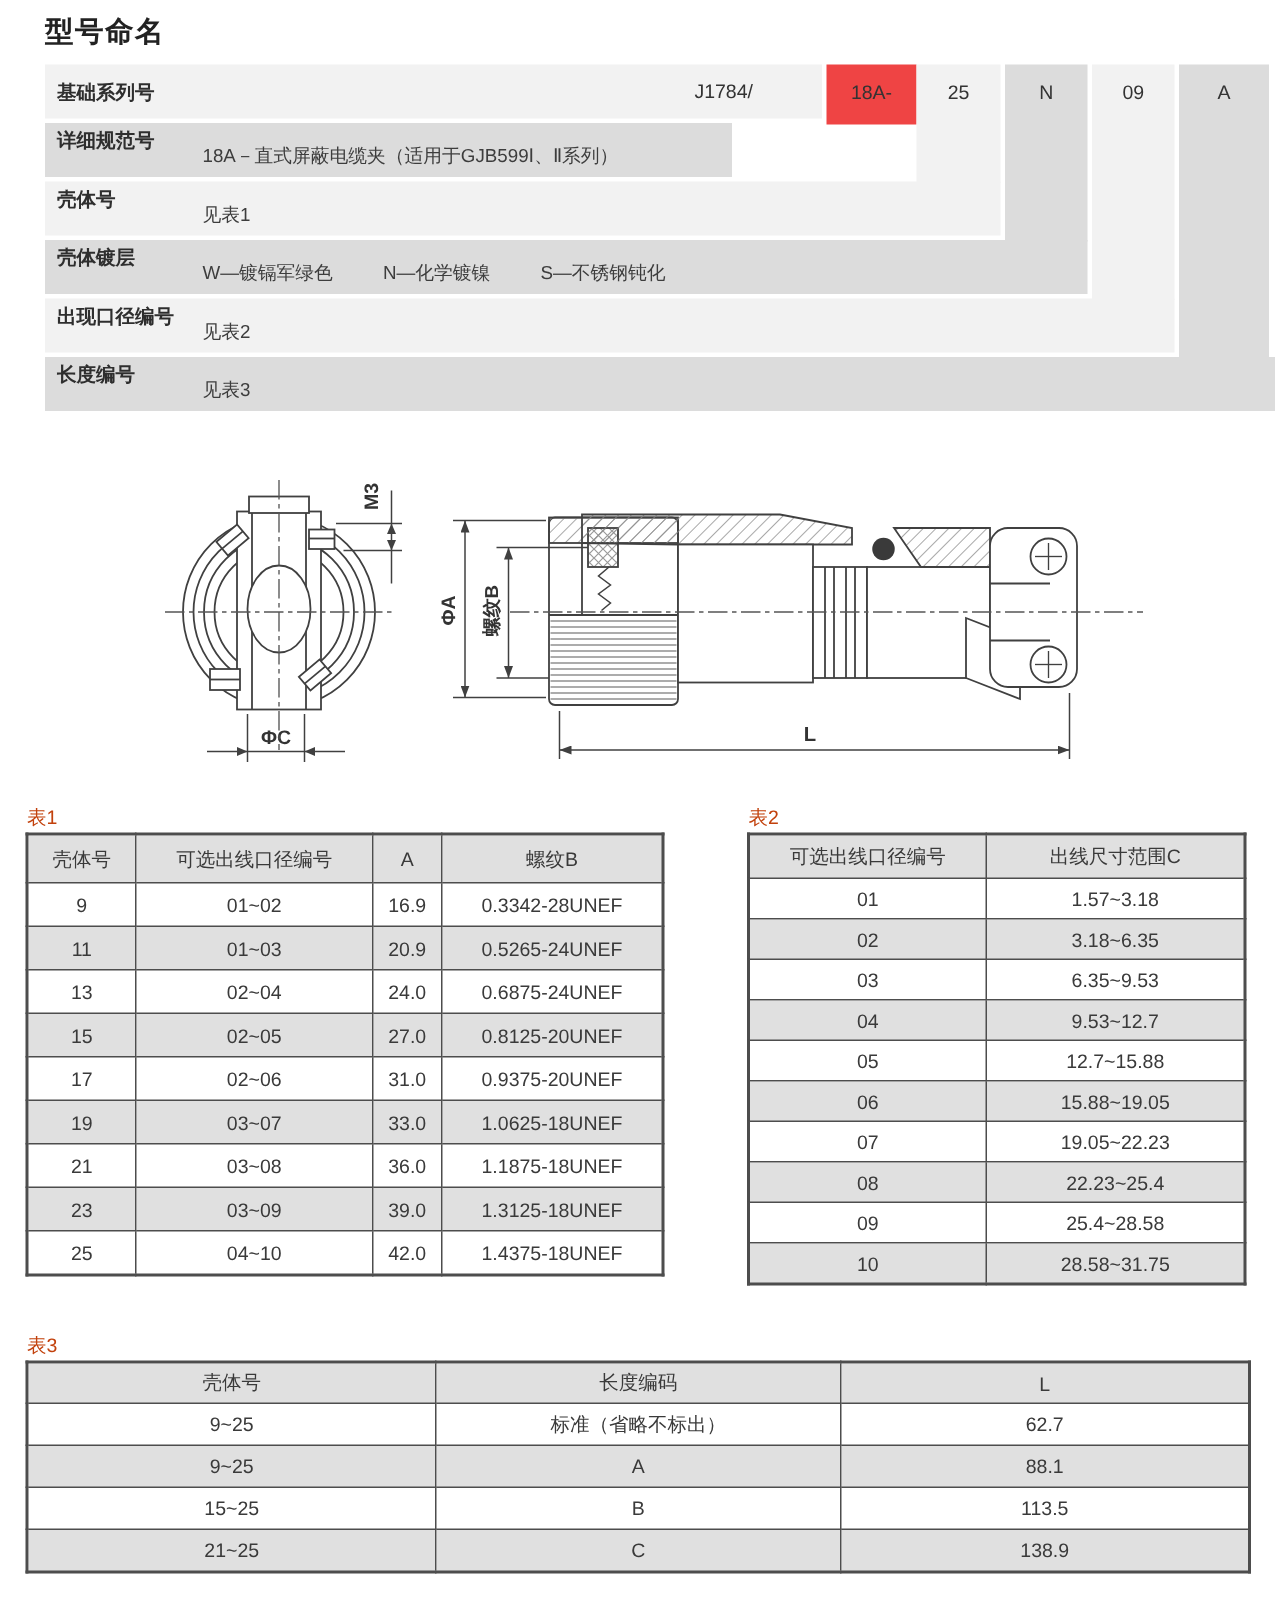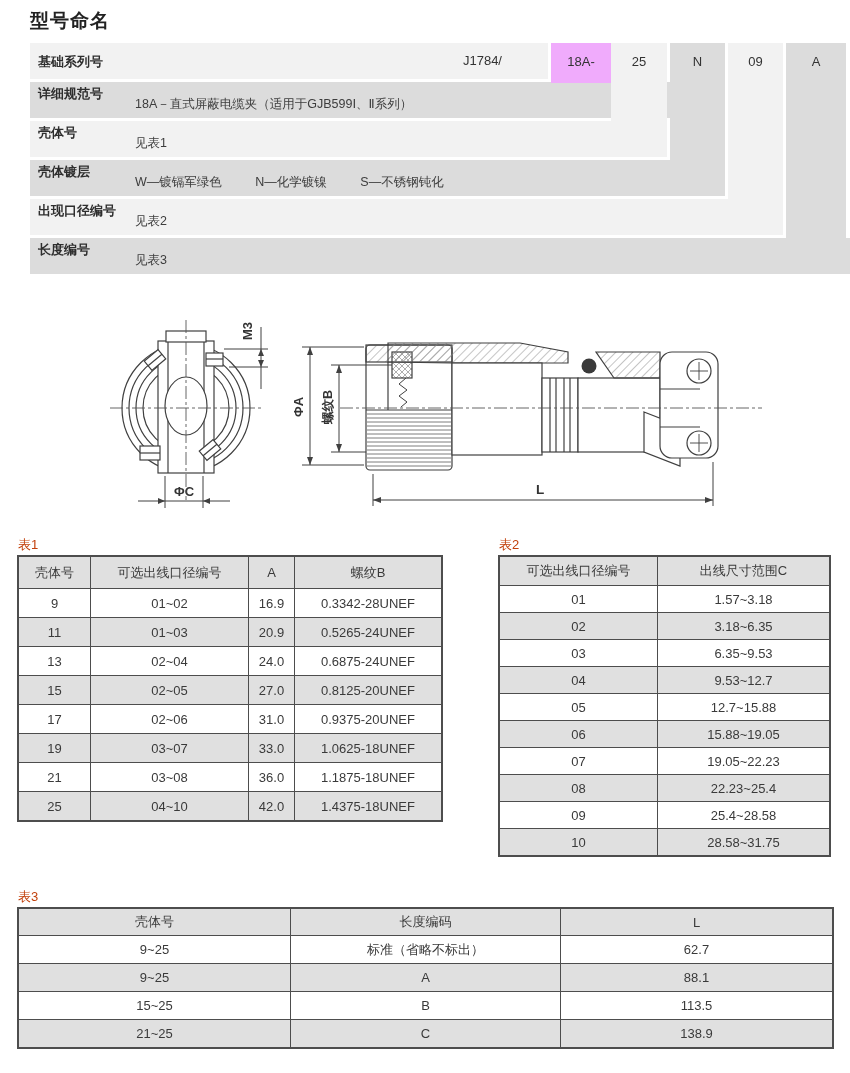--- a/index.html
+++ b/index.html
@@ -6,34 +6,34 @@
   body{
     width:850px;height:1073px;position:relative;background:#ffffff;
     font-family:"Liberation Sans","DejaVu Sans",sans-serif;color:#333;
     overflow:hidden;
   }
   .page-title{position:absolute;left:30px;top:8px;font-size:19px;font-weight:bold;color:#222;letter-spacing:1px;}
 
   
   .lrow{position:absolute;left:30px;height:36px;}
   #lrow1{top:43px;width:518px;background:#f2f2f2;}
-  #lrow2{top:82px;width:694px;background:#dcdcdc;}
+  #lrow2{top:82px;width:458px;background:#dcdcdc;}
   #lrow3{top:121px;width:637px;background:#f2f2f2;}
   #lrow4{top:160px;width:695px;background:#dcdcdc;}
   #lrow5{top:199px;width:753px;background:#f2f2f2;}
   #lrow6{top:238px;width:816px;background:#dcdcdc;padding-left:27px;}
   .lrow .lab{position:absolute;left:8px;top:3px;font-size:13px;font-weight:bold;color:#2e2e2e;white-space:nowrap;}
   #lrow1 .lab{top:10px;}
   .lrow .val{position:absolute;left:105px;top:14px;font-size:12.5px;color:#3d3d3d;white-space:nowrap;}
   #lrow1 .prefix{position:absolute;right:46px;top:10px;font-size:13px;color:#333;}
   #lrow4 .val span{margin-right:30px;}
   #lrow4 .val span:last-child{margin-right:0;}
   .lcol{position:absolute;top:43px;display:flex;justify-content:center;align-items:flex-start;font-size:13px;color:#333;}
   .lcol span{padding-top:11px;}
-  #lcol1{left:551px;width:60px;height:40px;background:#f0abfc;}
+  #lcol1{left:551px;width:60px;height:40px;background:#ef4444;}
   #lcol2{left:611px;width:56px;height:79px;background:#f2f2f2;}
   #lcol3{left:670px;width:55px;height:118px;background:#dcdcdc;}
   #lcol4{left:728px;width:55px;height:157px;background:#f2f2f2;}
   #lcol5{left:786px;width:60px;height:196px;background:#dcdcdc;}
 
   
   #drawing{position:absolute;left:0;top:295px;}
 
   
   .tblwrap{position:absolute;}
@@ -283,20 +283,26 @@
           <td>33.0</td>
           <td>1.0625-18UNEF</td>
         </tr>
         <tr>
           <td>21</td>
           <td>03~08</td>
           <td>36.0</td>
           <td>1.1875-18UNEF</td>
         </tr>
         <tr>
+          <td>23</td>
+          <td>03~09</td>
+          <td>39.0</td>
+          <td>1.3125-18UNEF</td>
+        </tr>
+        <tr>
           <td>25</td>
           <td>04~10</td>
           <td>42.0</td>
           <td>1.4375-18UNEF</td>
         </tr>
       </tbody>
     </table>
 </div>
 <div class="tblwrap" id="t2wrap">
   <div class="tbl-caption">表2</div>

